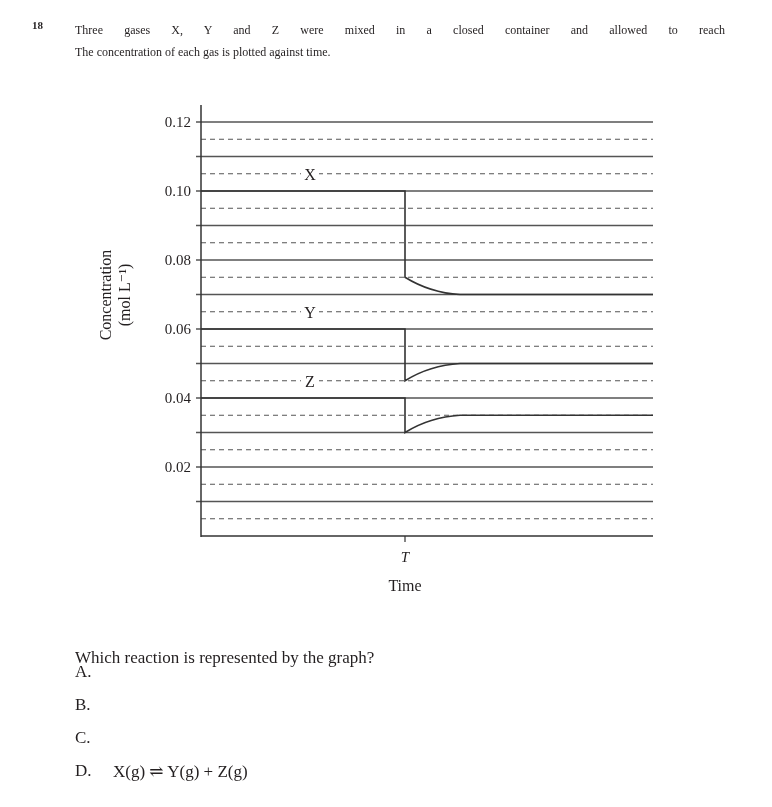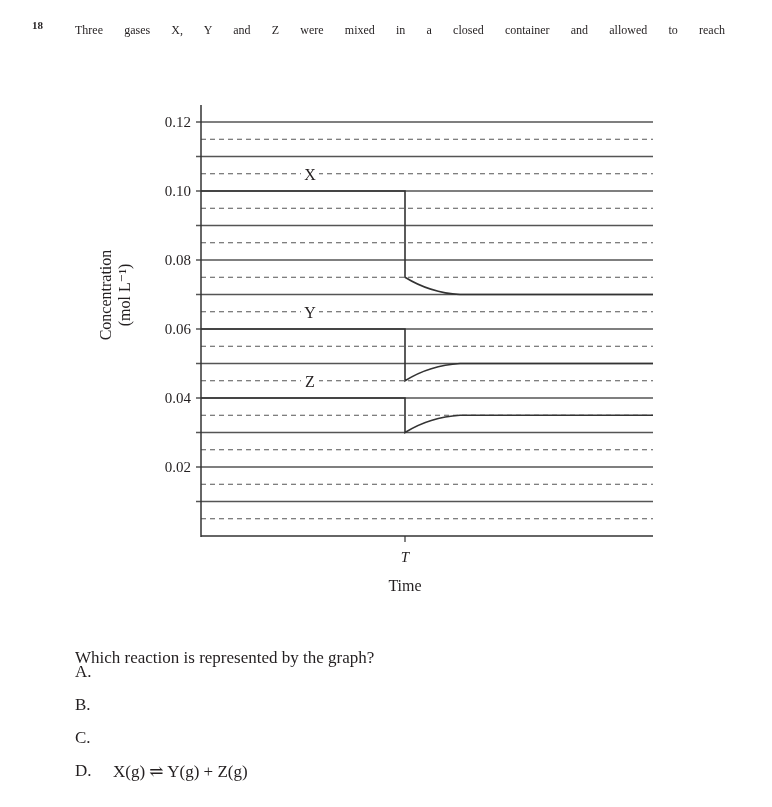--- a/index.html
+++ b/index.html
@@ -18,20 +18,21 @@
   .opt-eq { display:inline-block; }
   .ylabel-wrap { position:absolute; left:96px; top:350px; transform-origin:0 0; transform:rotate(-90deg);
                  text-align:center; width:110px; font-size:16px; line-height:19px; }
 </style>
 </head>
 <body>
 
 <div class="qnum">18</div>
 <div class="stem">
   <p class="line1">Three gases X, Y and Z were mixed in a closed container and allowed to reach</p>
+  <p class="line3">The concentration of each gas is plotted against time.</p>
 </div>
 
 <div class="ylabel-wrap">
   <div>Concentration</div>
   <div>(mol L⁻¹)</div>
 </div>
 
 <svg id="chart" width="772" height="610" xmlns="http://www.w3.org/2000/svg">
     <line x1="201" x2="653" y1="518.75" y2="518.75" stroke="#555555" stroke-width="1" stroke-dasharray="5,4"></line>
     <line x1="196" x2="653" y1="501.5" y2="501.5" stroke="#555555" stroke-width="1.3" stroke-dasharray=""></line>

